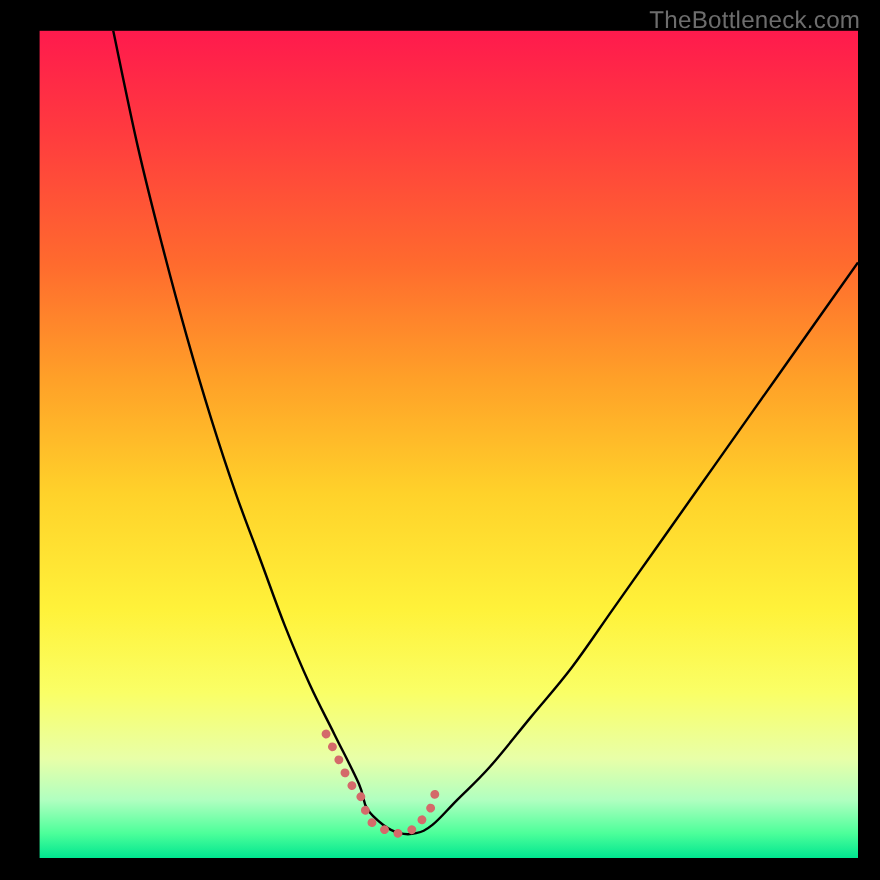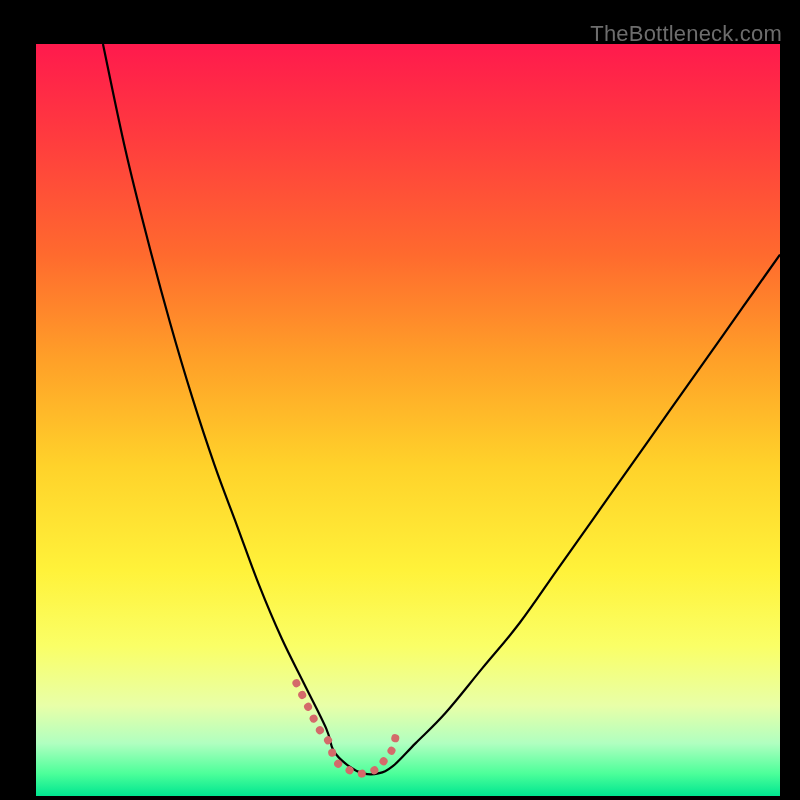--- a/index.html
+++ b/index.html
@@ -7,21 +7,21 @@
     padding: 0;
     width: 800px;
     height: 800px;
     background: #000;
     overflow: hidden;
     font-family: Arial, Helvetica, sans-serif;
   }
   .frame {
     position: absolute;
     left: 0;
-    top: 16px;
+    top: 0;
     width: 800px;
     height: 636px;
     background: #000;
   }
   .plot-area {
     position: absolute;
     left: 36px;
     top: 28px;
     width: 744px;
     height: 752px;

